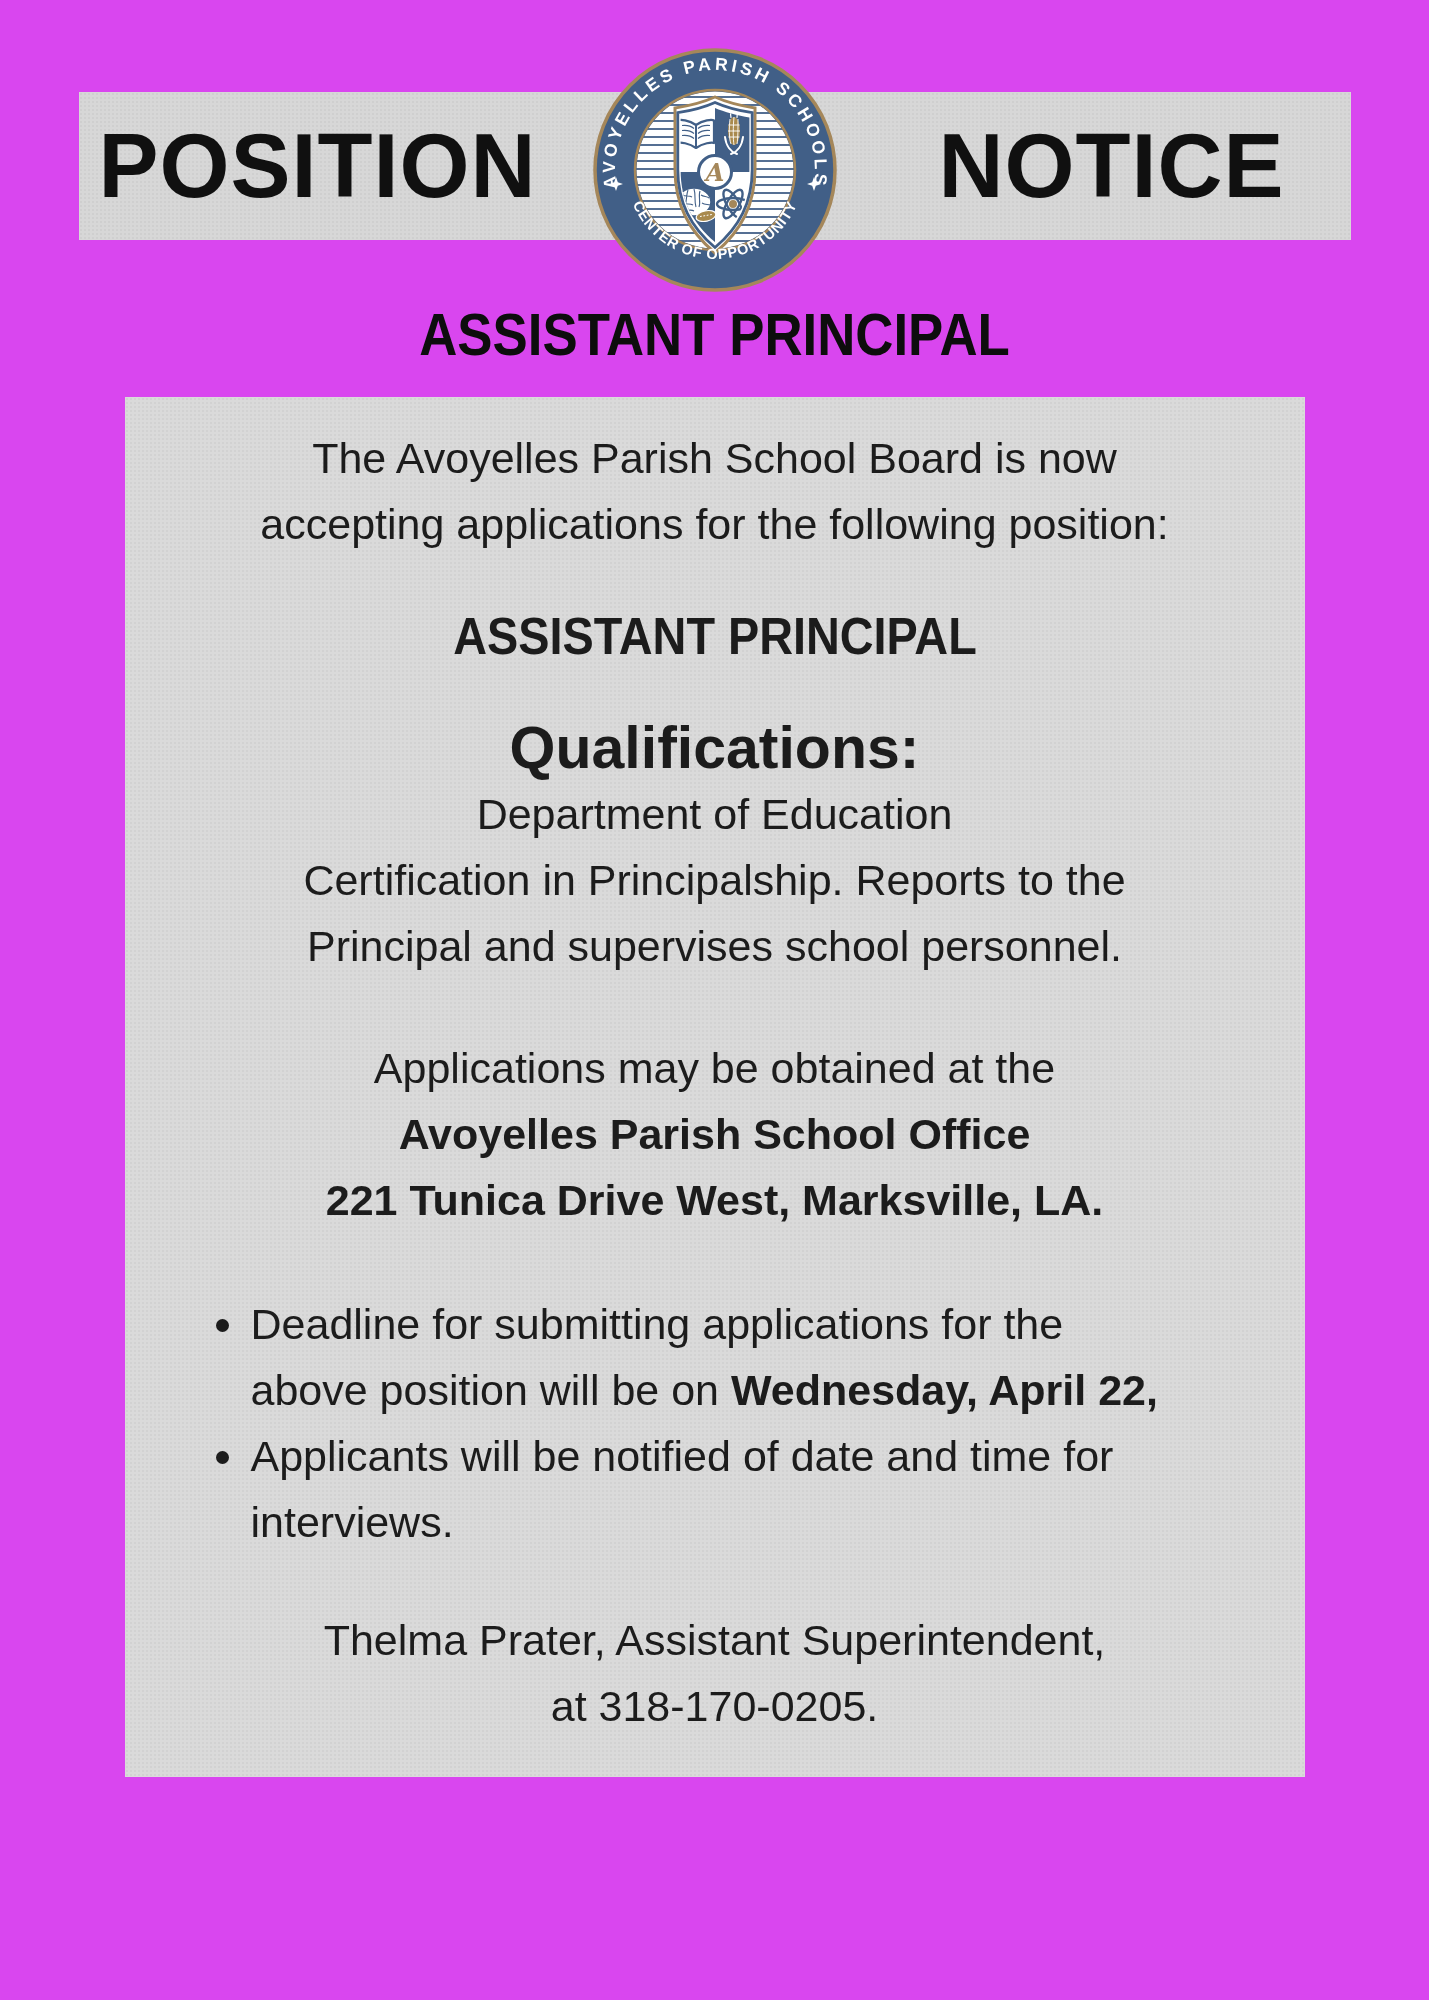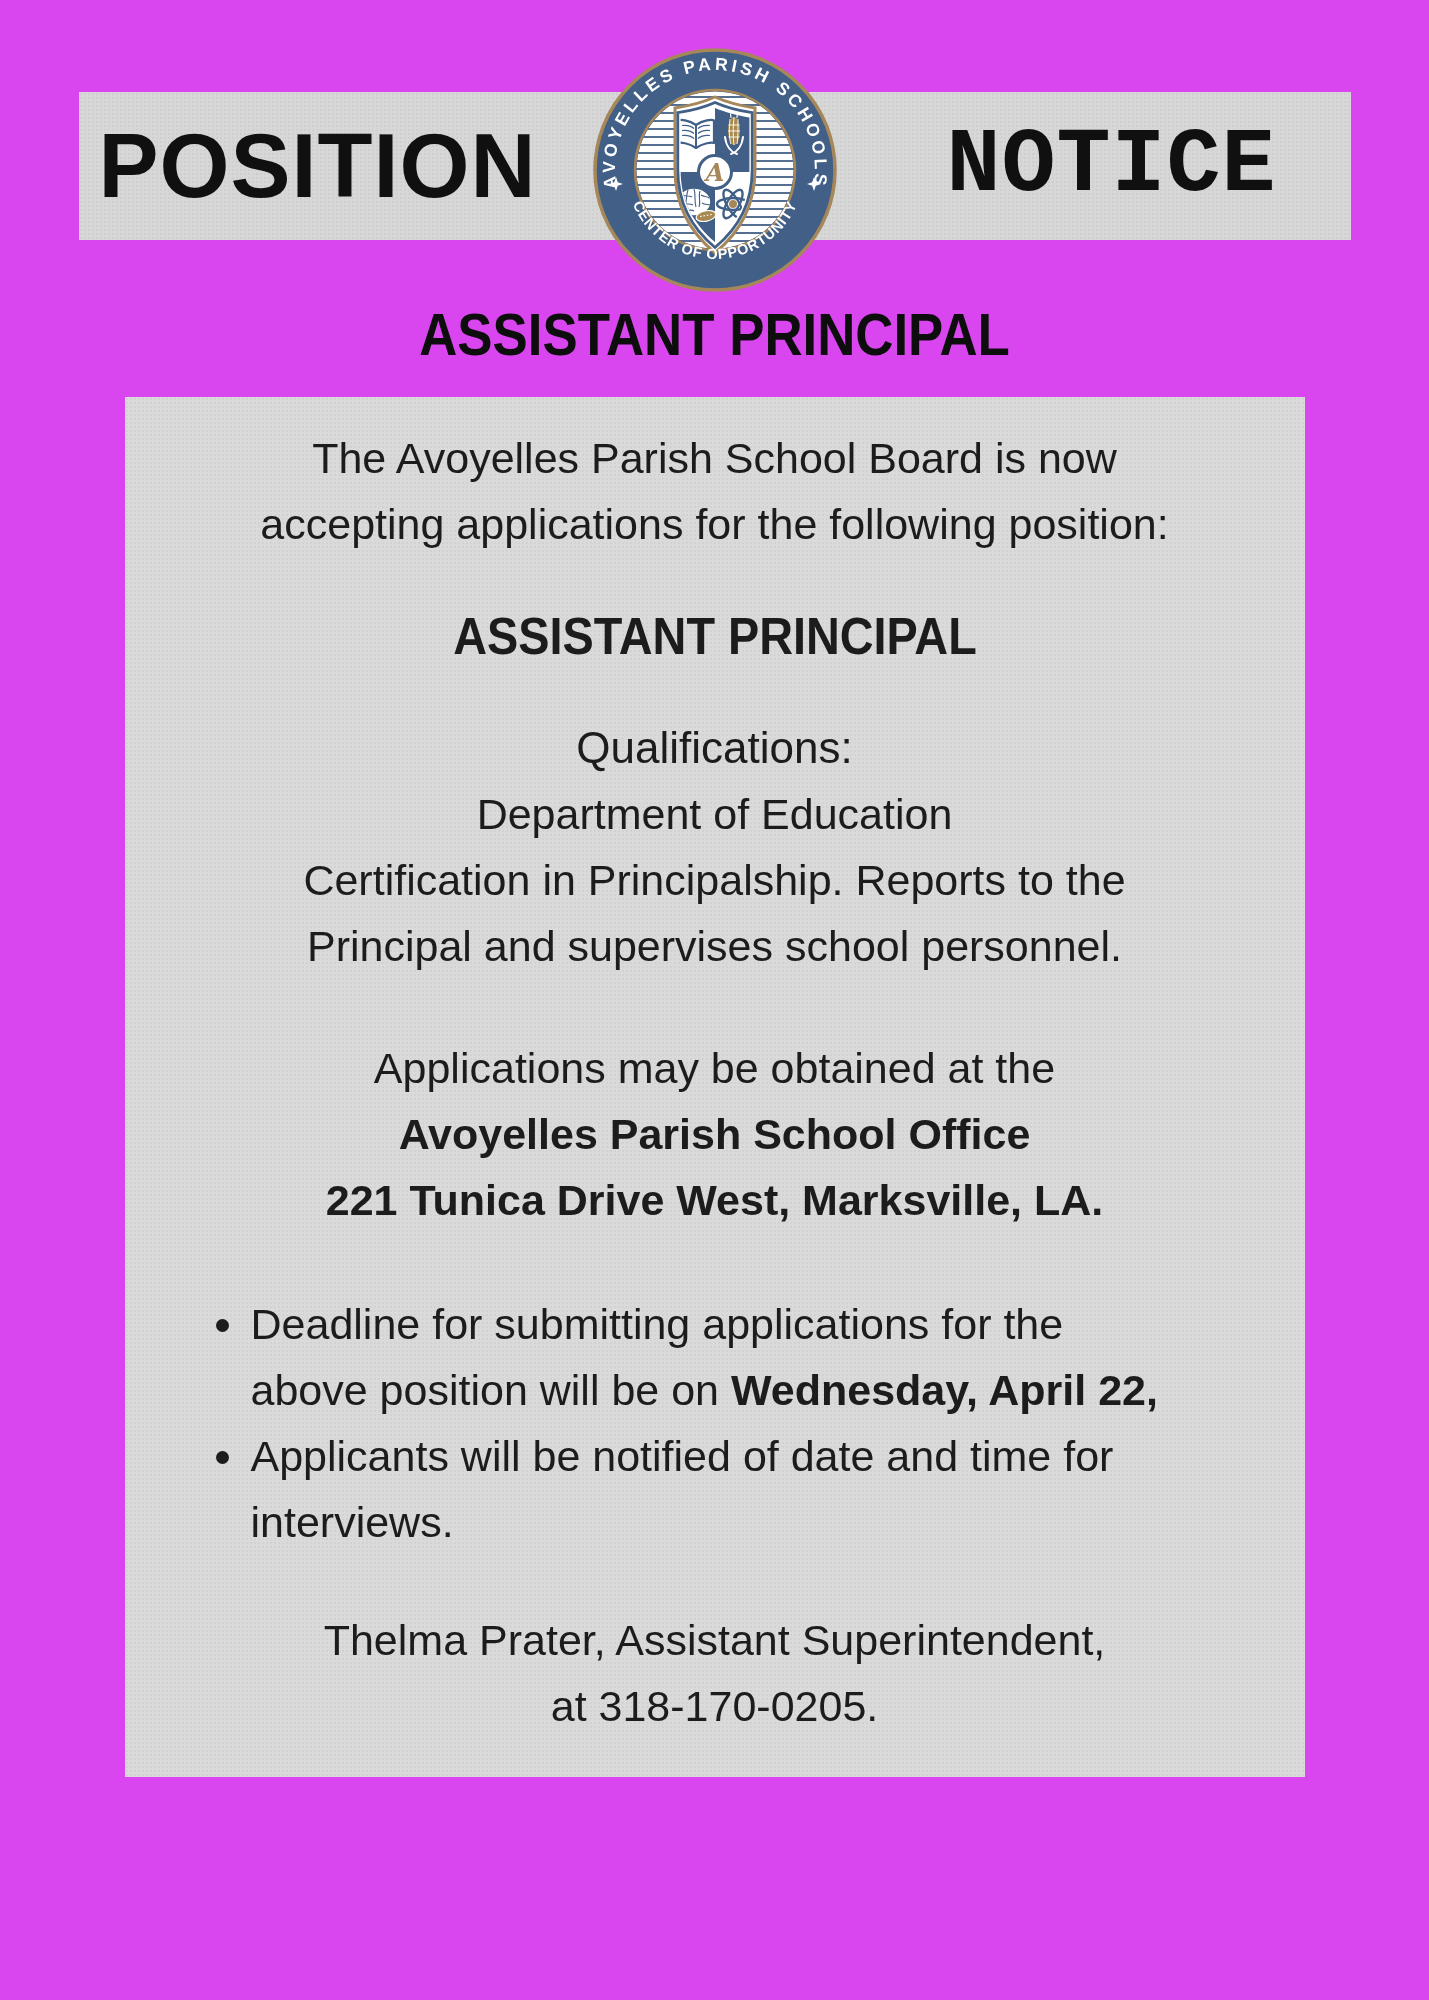--- a/index.html
+++ b/index.html
@@ -10,38 +10,38 @@
   .page{position:relative;width:1429px;height:2000px;background:#d946ef;overflow:hidden;
         font-family:"Liberation Sans",sans-serif;color:var(--text-black,#1c1c1c);}
   .noise{background-image:radial-gradient(rgba(0,0,0,.035) 1px, transparent 1.2px);
          background-size:4px 4px;}
   
   .banner{position:relative;margin:92px auto 0;width:1272px;height:148px;
           background-color:var(--banner-gray,#d7d7d7);display:flex;align-items:center;}
   .banner-title{flex:1;text-align:center;font-size:90px;font-weight:700;
                 letter-spacing:1px;color:#101010;line-height:1;}
   .banner-spacer{width:270px;height:100%;}
-  .banner-title.right{padding-left:46px;font-family:Liberation Mono, monospace;}
+  .banner-title.right{padding-left:46px;}
   .logo-slot{position:absolute;left:50%;top:-47px;transform:translateX(-50%);
              width:250px;height:250px;}
   
   .page-heading{margin:60px 0 0;text-align:center;font-size:60px;font-weight:700;
                 line-height:70px;transform:scaleX(.88);transform-origin:center;color:#0d0d0d;}
   
   .notice-box{margin:27px auto 0;width:1180px;box-sizing:border-box;
               background-color:var(--box-gray,#dadada);padding:28px 46px 38px;
               font-size:43px;line-height:66px;}
   .center{text-align:center;}
   .para{margin:0;}
   .b, .bold{font-weight:700;}
   .intro{margin-bottom:46px;}
   .inner-title{margin-bottom:46px;font-size:52px;font-weight:700;line-height:66px;
                transform:scaleX(.9);transform-origin:center;}
   .quals{margin-bottom:56px;}
-  .quals-label{font-weight:400;font-size:44px;line-height:66px;}
+  .quals-label{font-weight:700;font-size:59px;line-height:66px;}
   .apps{margin-bottom:58px;}
   .bullets{margin:0 0 52px;padding:0 20px 0 78px;text-align:left;}
   .bullets li{margin:0;padding-left:2px;}
   .tline{min-height:66px;}
   .last{margin-bottom:0;}
   svg text{font-family:"Liberation Sans",sans-serif;}
   .fb{fill:var(--logo-blue,#415f87);} .sb{stroke:var(--logo-blue,#415f87);}
   .fg{fill:var(--logo-gold,#a5875a);} .sg{stroke:var(--logo-gold,#a5875a);}
   .fcorn{fill:var(--corn-gold,#a98a4e);}
   .fw{fill:#fff;} .sw{stroke:#fff;} .fn{fill:none;}

